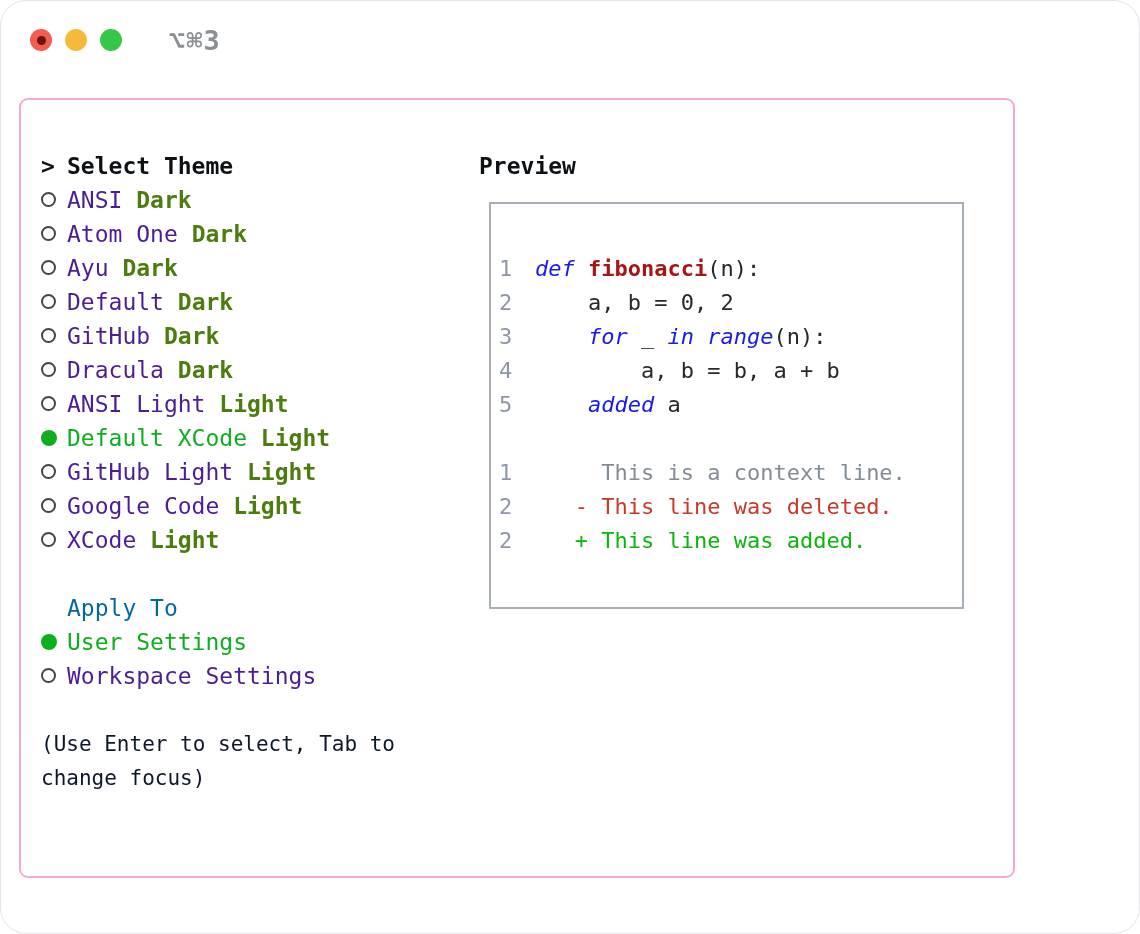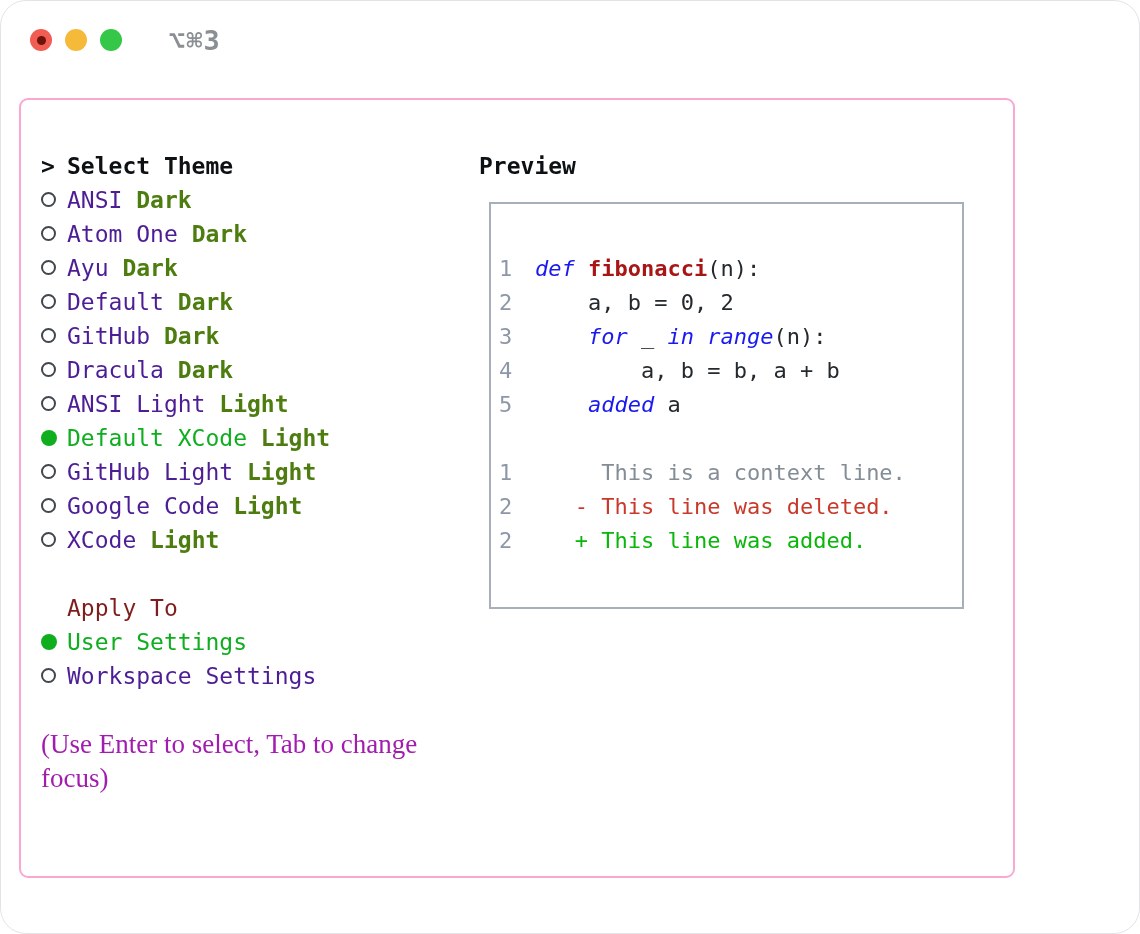--- a/index.html
+++ b/index.html
@@ -42,37 +42,36 @@
     width: 996px; height: 780px;
     border: 2px solid #f9a8d4; border-radius: 9px;
     background: #ffffff;
   }
   .left-col  { position: absolute; left: 20px; top: 49px; width: 450px; }
   .right-col { position: absolute; left: 458px; top: 49px; width: 480px; }
 
   .row { height: 34px; line-height: 34px; white-space: pre; font-size: 23px; }
   .cell-prefix { display: inline-block; width: 26px; }
   .bold { font-weight: bold; color: #0e1114; }
-  .apply-label { color: #7f1d1d; }
+  .apply-label { color: #0369a1; }
 
   .radio {
     display: inline-block; width: 15px; height: 15px; border-radius: 50%;
     border: 2px solid #41474e; vertical-align: middle; margin-top: -4px;
   }
   .radio.on { border: none; width: 16px; height: 16px; background: var(--accent-green); }
 
   .t-name    { color: #4c1d95; }
   .t-variant { color: #4d7c0f; font-weight: bold; }
   .opt.selected .t-name { color: var(--accent-green); }
 
   .spacer { height: 34px; }
   .hint {
-    width: 430px; font-size: 27px; line-height: 34px; color: #a21caf;
+    width: 430px; font-size: 21px; line-height: 34px; color: #0f172a;
     white-space: normal;
-    font-family: Liberation Serif, serif;
   }
 
   
   .preview-box {
     margin-left: 10px; margin-top: 19px;
     width: 475px; height: 407px;
     border: 2px solid #a6afba; background: #ffffff;
     padding: 48px 10px 0 8px; overflow: hidden;
   }
   .crow { display: flex; height: 34px; line-height: 34px; font-size: 22px; }

